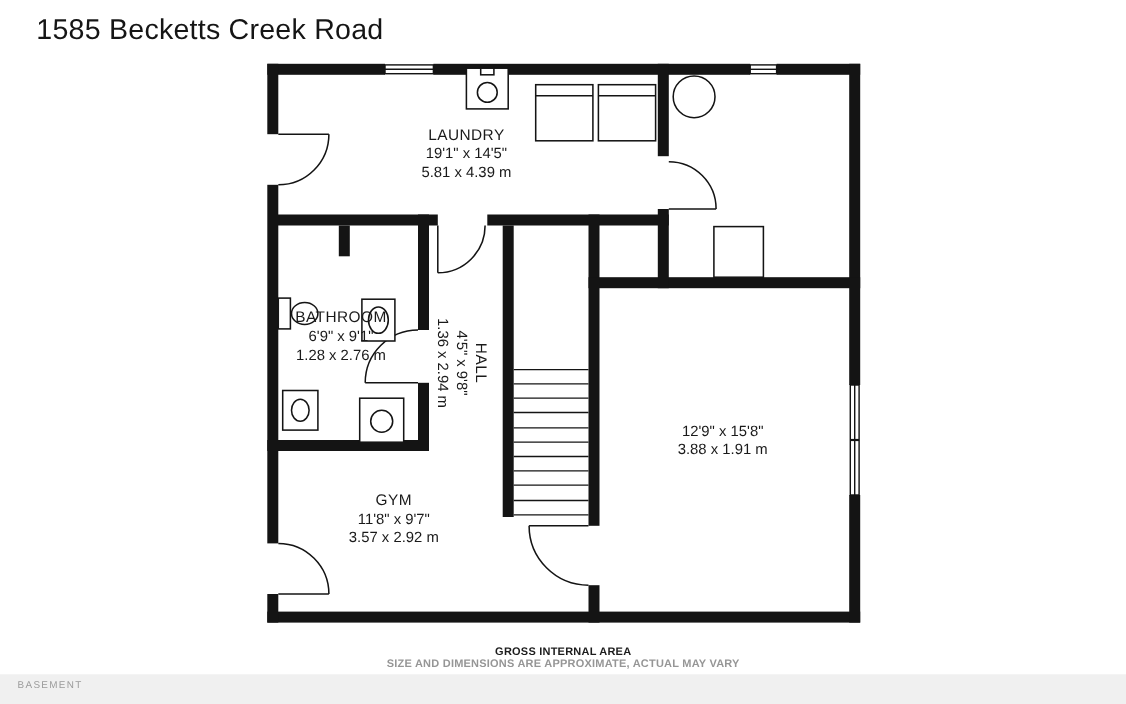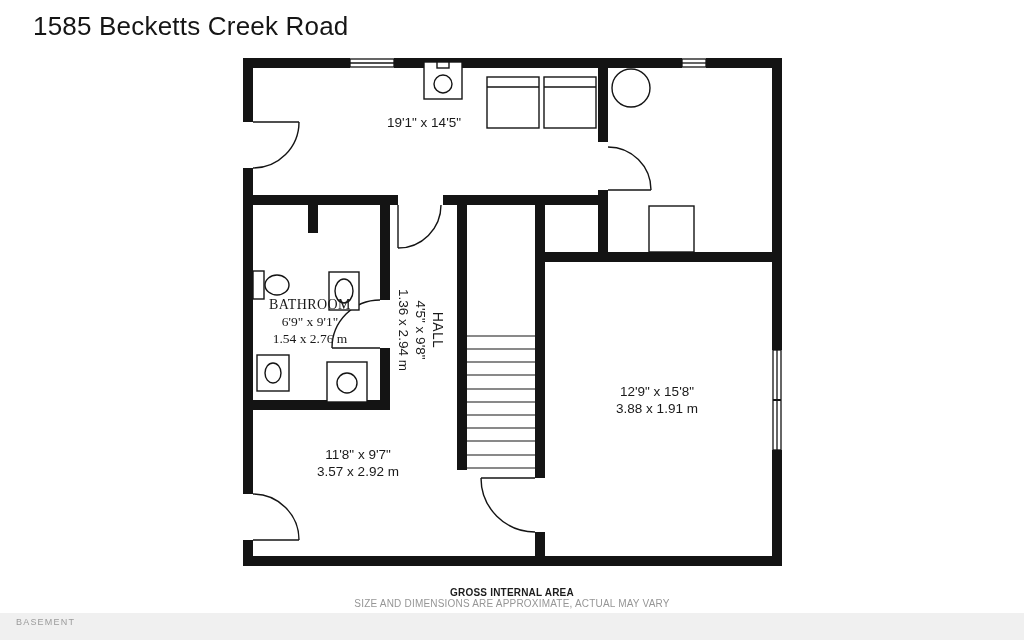--- a/index.html
+++ b/index.html
@@ -19,21 +19,21 @@
                          transform:translate(-50%,-50%) rotate(90deg); }
 
   .floor-strip { position:absolute; left:0; top:613px; width:1024px; height:27px;
                  background:#f0f0f0; }
   .floor-label { position:absolute; left:16px; top:617px; font-size:9px;
                  color:#9b9b9b; letter-spacing:1.2px; }
 
   .footer { position:absolute; left:0; top:588px; width:1024px; text-align:center; }
   .footer-line { font-size:10px; font-weight:bold; color:#1c1c1c;
                  line-height:10px; letter-spacing:.2px; }
-  .footer-line.muted { font-weight:normal; color:#969696; margin-top:1px; }
+  .footer-line.muted { font-weight:bold; color:#969696; margin-top:1px; }
 </style>
 </head>
 <body>
 
 <div class="canvas">
 
   <div class="page-title">1585 Becketts Creek Road</div>
 
   <svg class="plan-svg" width="1024" height="640" viewBox="0 0 1024 640">
 
@@ -149,42 +149,45 @@
         <circle cx="347" cy="383" r="10"></circle>
       </g>
       <g>
         <rect x="257" y="355" width="32" height="36"></rect>
         <ellipse cx="273" cy="373" rx="8" ry="10"></ellipse>
       </g>
     </g>
   </svg>
 
   <div class="room-label" style="left:324px; top:114px; width:200px;">
+    <div class="room-name">LAUNDRY</div>
     <div class="room-dim">19'1" x 14'5"</div>
+    <div class="room-dim">5.81 x 4.39 m</div>
   </div>
 
 
-  <div class="room-label" style="left:210px; top:296px; width:200px;font-family:Liberation Serif, serif;">
+  <div class="room-label" style="left:210px; top:280px; width:200px;">
     <div class="room-name">BATHROOM</div>
     <div class="room-dim">6'9" x 9'1"</div>
-    <div class="room-dim">1.54 x 2.76 m</div>
+    <div class="room-dim">1.28 x 2.76 m</div>
   </div>
 
   <div class="room-label vertical">
     <div class="room-name">HALL</div>
     <div class="room-dim">4'5" x 9'8"</div>
     <div class="room-dim">1.36 x 2.94 m</div>
   </div>
 
   <div class="room-label" style="left:557px; top:383px; width:200px;">
     <div class="room-dim">12'9" x 15'8"</div>
     <div class="room-dim">3.88 x 1.91 m</div>
   </div>
 
   <div class="room-label" style="left:258px; top:446px; width:200px;">
+    <div class="room-name">GYM</div>
     <div class="room-dim">11'8" x 9'7"</div>
     <div class="room-dim">3.57 x 2.92 m</div>
   </div>
 
   <div class="floor-strip"></div>
   <div class="floor-label">BASEMENT</div>
 
   <div class="footer">
     <div class="footer-line">GROSS INTERNAL AREA</div>
     <div class="footer-line muted">SIZE AND DIMENSIONS ARE APPROXIMATE, ACTUAL MAY VARY</div>

